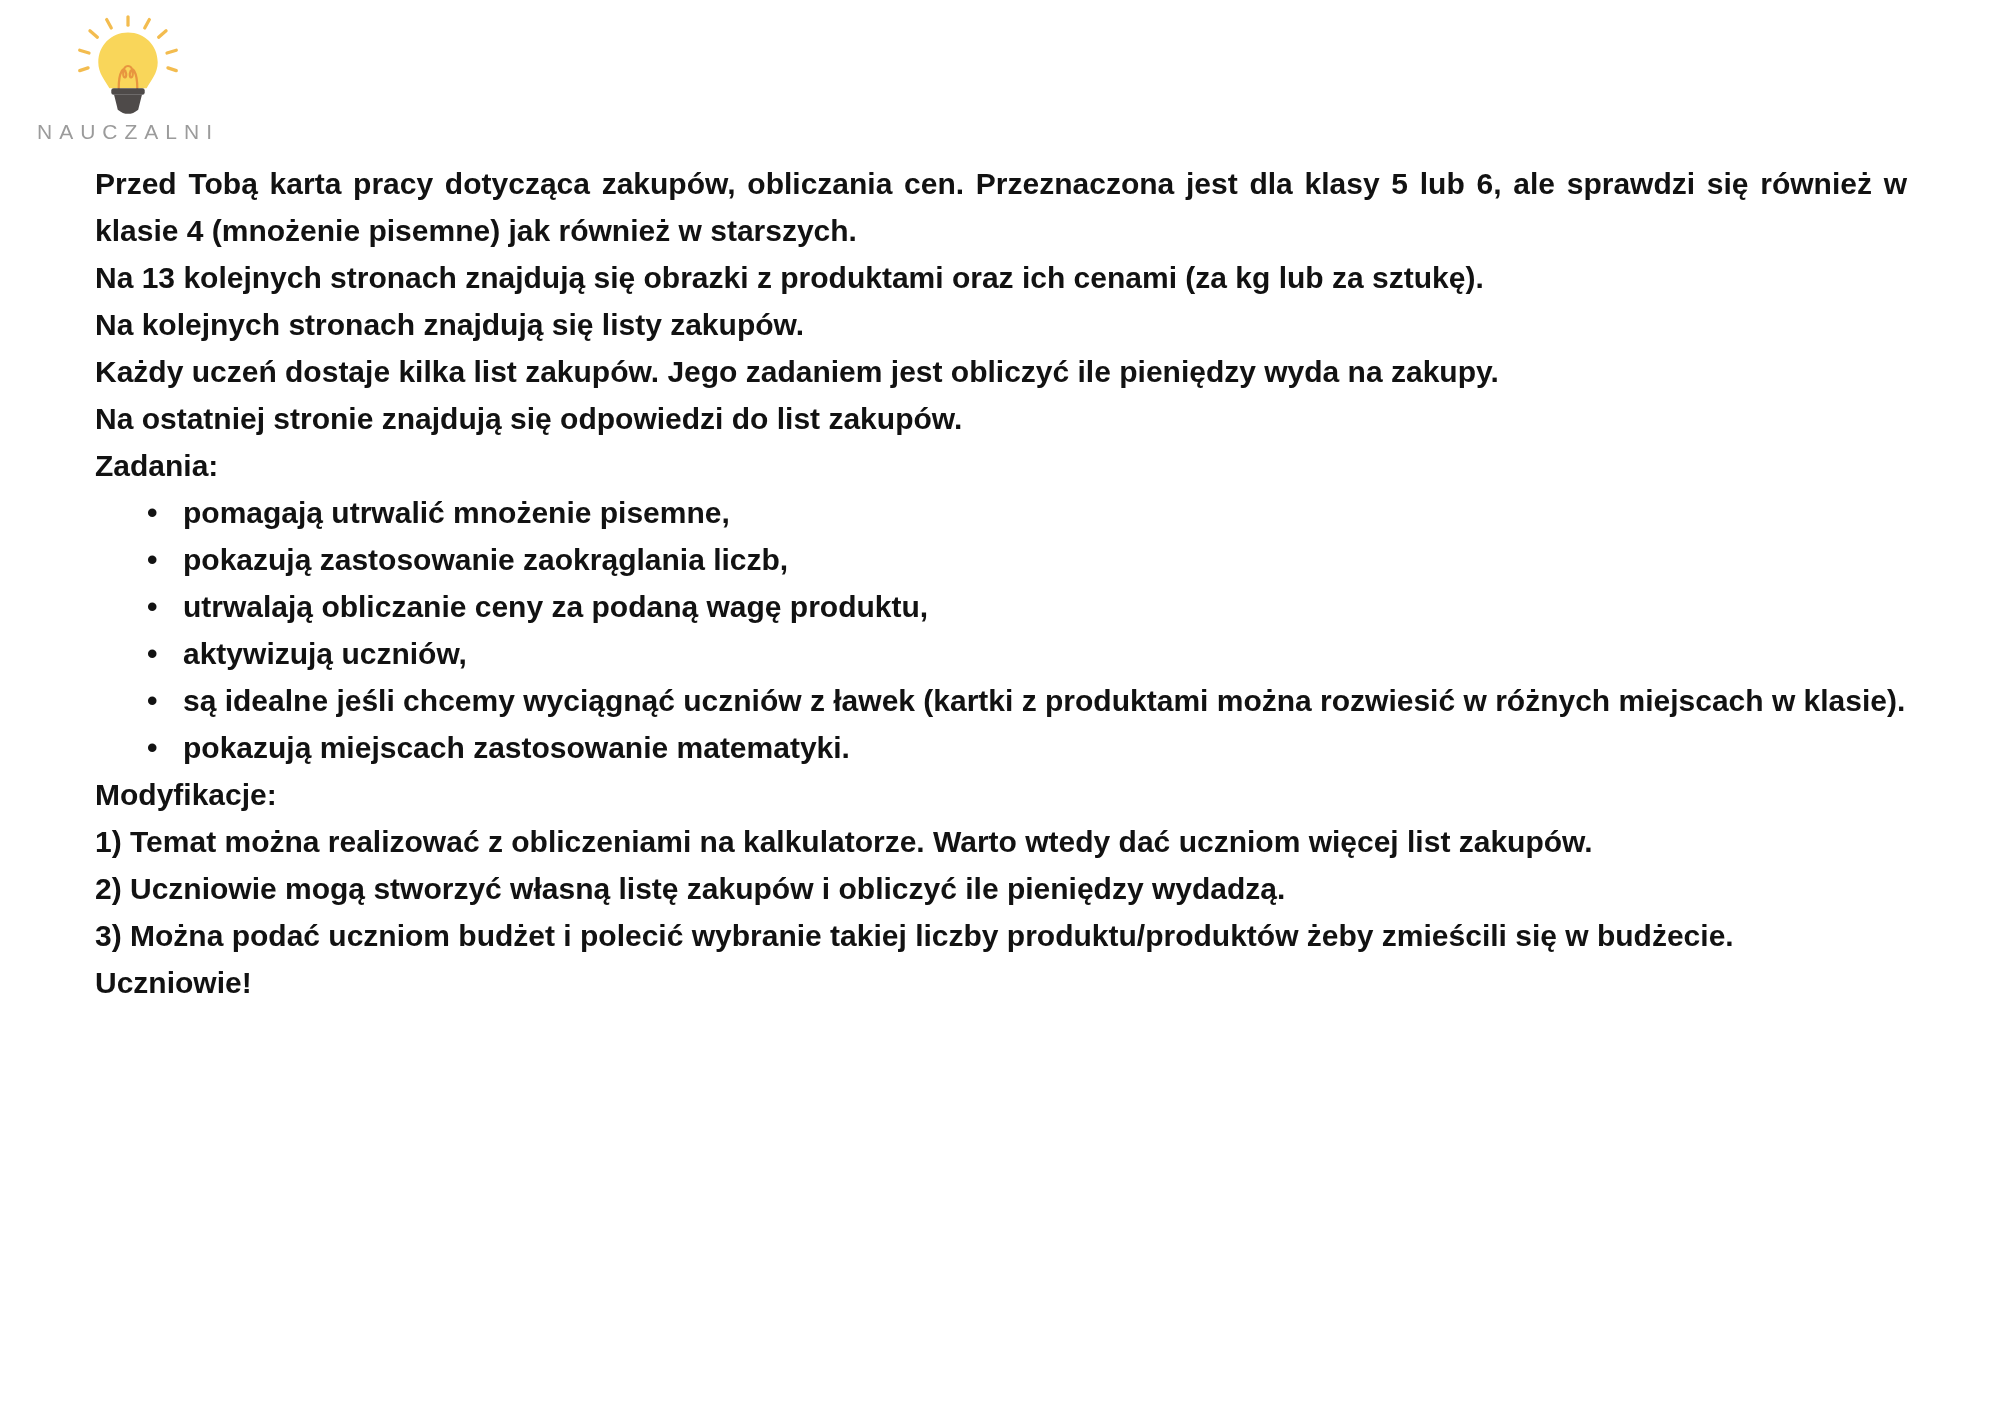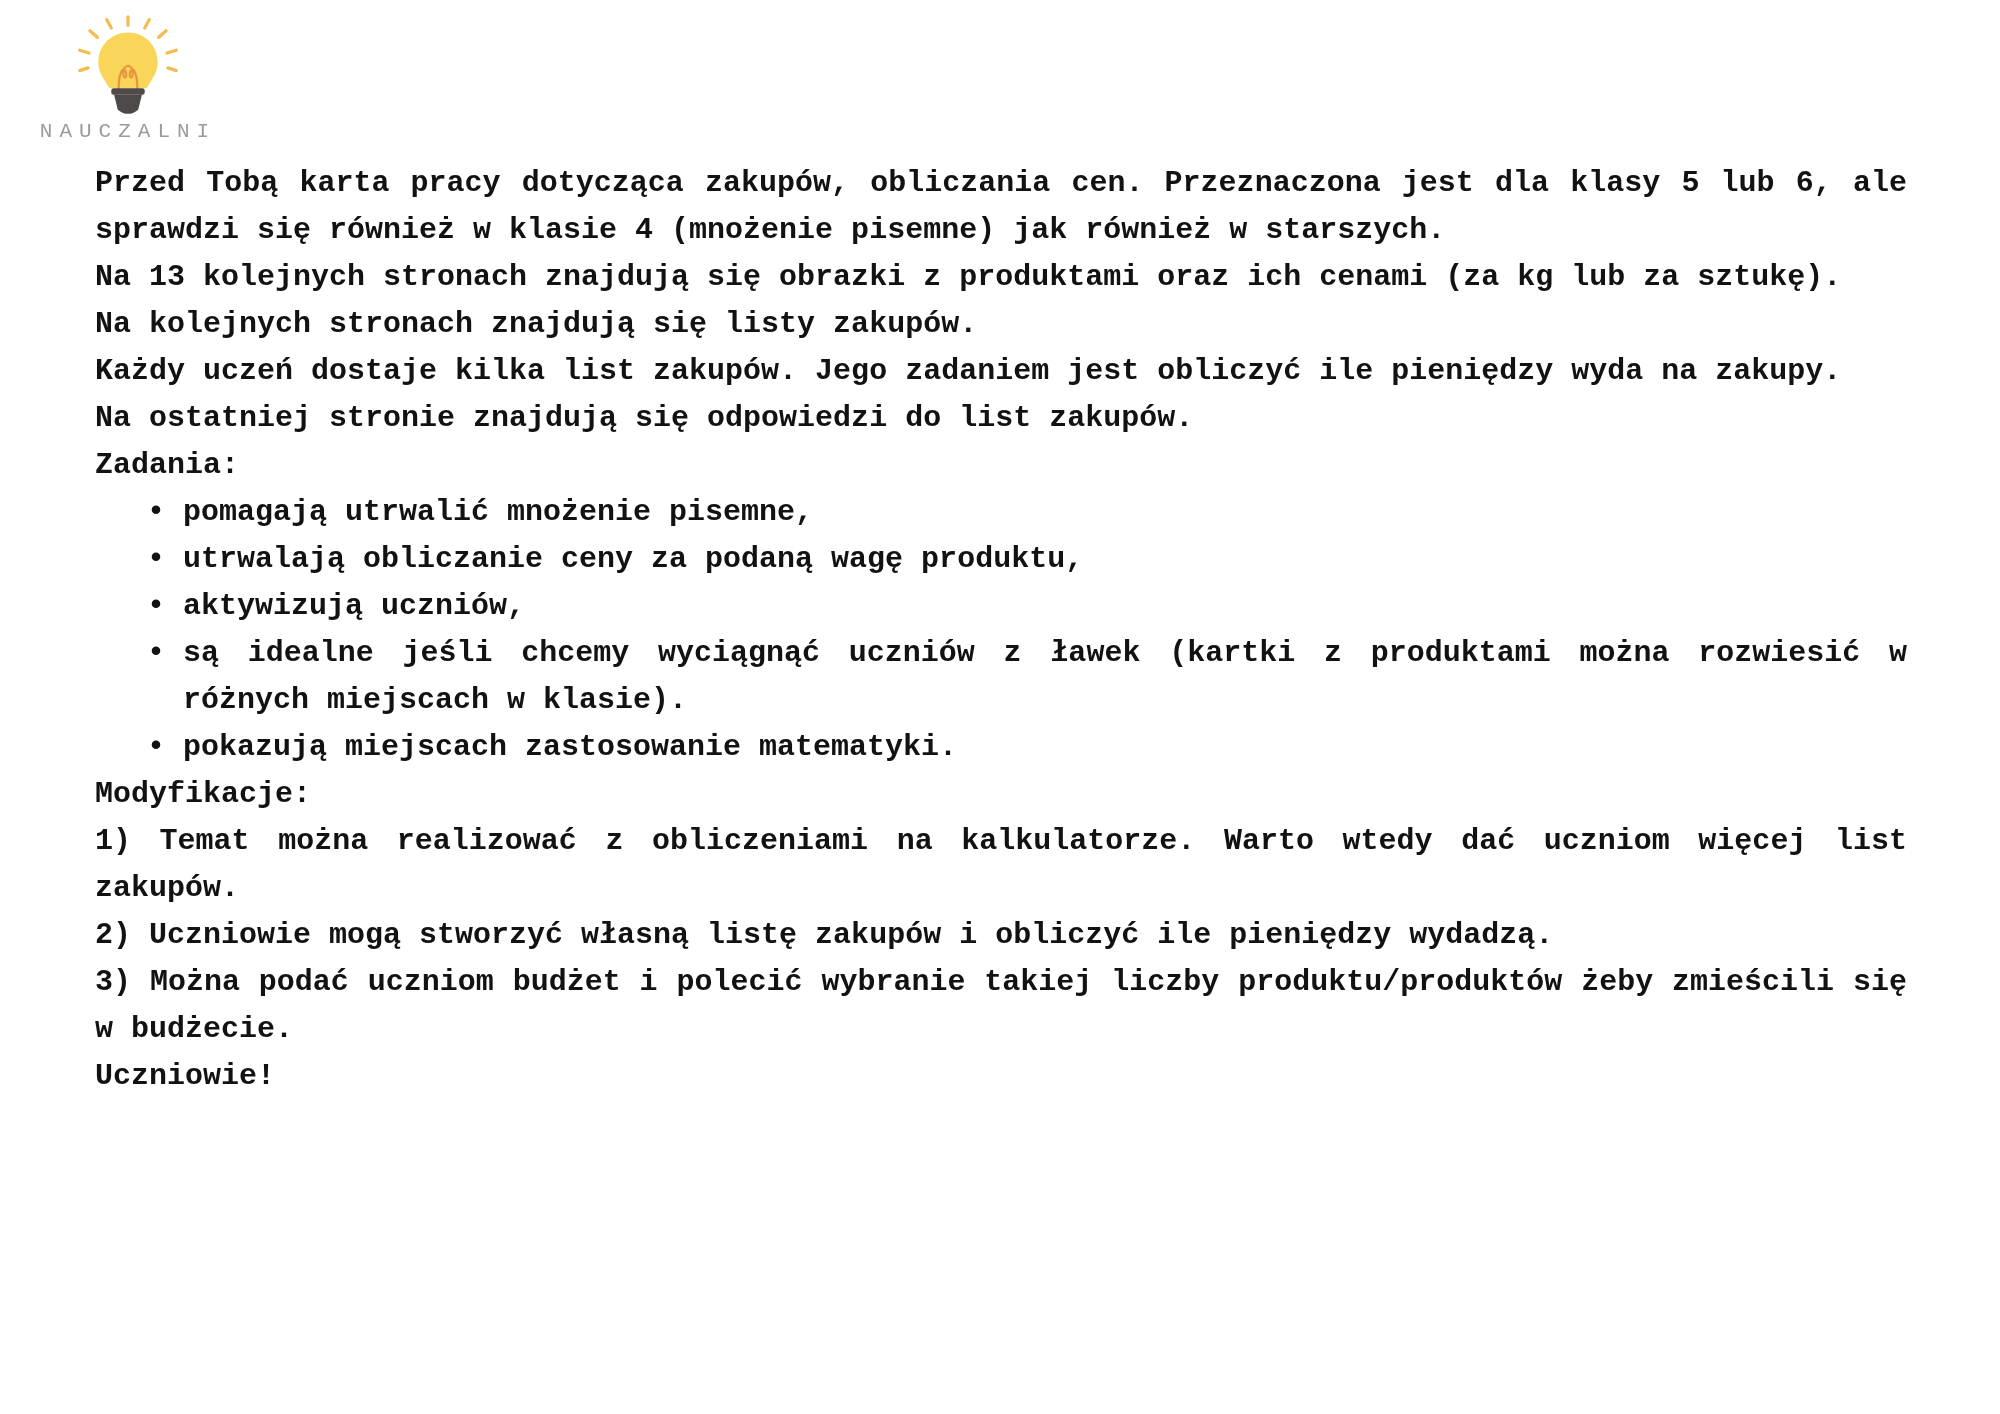--- a/index.html
+++ b/index.html
@@ -2,21 +2,21 @@
 <html lang="pl"><head>
 <meta charset="utf-8">
 <style>
   html, body { margin: 0; padding: 0; background: #ffffff; }
   .page {
     position: relative;
     width: 2000px;
     height: 1414px;
     background: #ffffff;
     overflow: hidden;
-    font-family: Liberation Mono, monospace;
+    font-family: Liberation Sans, sans-serif;
   }
 
   
   .logo {
     position: absolute;
     top: 14px;
     left: 28px;
     width: 200px;
     text-align: center;
   }
@@ -96,20 +96,21 @@
 
     <p>Przed Tobą karta pracy dotycząca zakupów, obliczania cen. Przeznaczona jest dla klasy 5 lub 6, ale sprawdzi się również w klasie 4 (mnożenie pisemne) jak również w starszych.</p>
     <p>Na 13 kolejnych stronach znajdują się obrazki z produktami oraz ich cenami (za kg lub za sztukę).</p>
     <p>Na kolejnych stronach znajdują się listy zakupów.</p>
     <p>Każdy uczeń dostaje kilka list zakupów. Jego zadaniem jest obliczyć ile pieniędzy wyda na zakupy.</p>
     <p>Na ostatniej stronie znajdują się odpowiedzi do list zakupów.</p>
 
     <p class="heading tasks-heading">Zadania:</p>
     <ul class="tasks">
       <li>pomagają utrwalić mnożenie pisemne,</li>
+      <li>pokazują zastosowanie zaokrąglania liczb,</li>
       <li>utrwalają obliczanie ceny za podaną wagę produktu,</li>
       <li>aktywizują uczniów,</li>
       <li>są idealne jeśli chcemy wyciągnąć uczniów z ławek (kartki z produktami można rozwiesić w różnych miejscach w klasie).</li>
       <li>pokazują miejscach zastosowanie matematyki.</li>
     </ul>
 
     <p class="heading mods-heading">Modyfikacje:</p>
     <p>1) Temat można realizować z obliczeniami na kalkulatorze. Warto wtedy dać uczniom więcej list zakupów.</p>
     <p>2) Uczniowie mogą stworzyć własną listę zakupów i obliczyć ile pieniędzy wydadzą.</p>
     <p>3) Można podać uczniom budżet i polecić wybranie takiej liczby produktu/produktów żeby zmieścili się w budżecie.</p>

